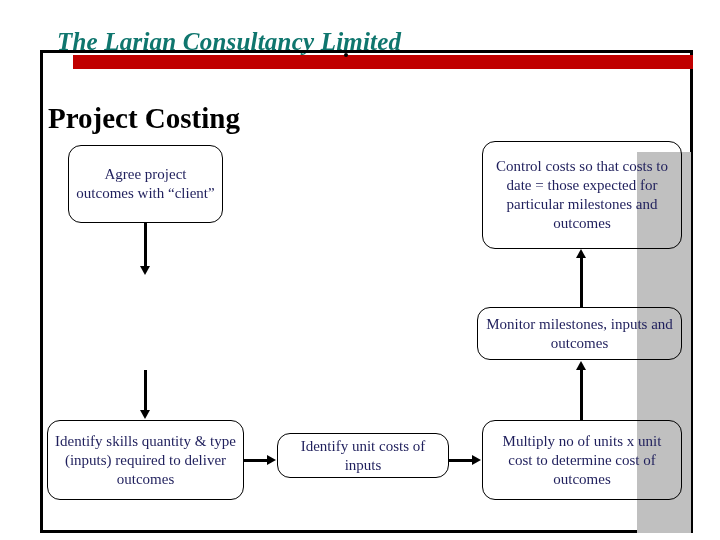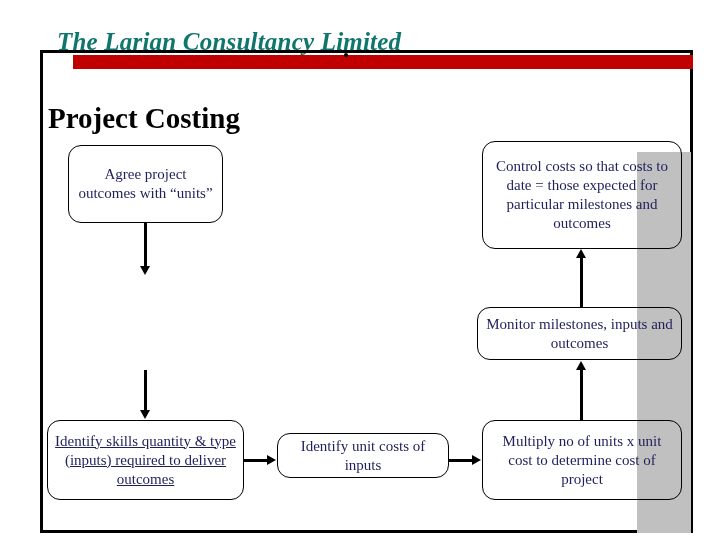--- a/index.html
+++ b/index.html
@@ -53,21 +53,21 @@
     color:#1f1f5c;
     font-family:"Liberation Serif", serif;
     font-size:15px;line-height:19px;
     display:flex;align-items:center;justify-content:center;text-align:center;
     padding:2px 6px;
   }
   .node span{display:block;width:100%;}
 
   #n-agree      {left:68px; top:145px; width:155px;height:78px;}
   #n-interim    {left:90px; top:276px; width:112px;height:94px;}
-  #n-identify   {left:47px; top:420px; width:197px;height:80px;text-decoration:underline;}
+  #n-identify   {left:47px; top:420px; width:197px;height:80px;}
   #n-unitcosts  {left:277px;top:433px; width:172px;height:45px;}
   #n-multiply   {left:482px;top:420px; width:200px;height:80px;}
   #n-monitor    {left:477px;top:307px; width:205px;height:53px;}
   #n-control    {left:482px;top:141px; width:200px;height:108px;}
 
   
   .vline,.hline{position:absolute;background:#000000;}
   .vline{width:2.5px;}
   .hline{height:2.5px;}
 
@@ -93,34 +93,34 @@
   <div class="banner-title">The Larian Consultancy Limited</div>
 
   <div class="frame"></div>
   <div class="redbar"></div>
   <div class="redbar-dot"></div>
   <div class="gray-band"></div>
 
   <div class="page-title">Project Costing</div>
 
   <div class="node" id="n-agree">
-    <span>Agree project outcomes with “units”</span>
+    <span>Agree project outcomes with “client”</span>
   </div>
 
 
   <div class="node" id="n-identify">
     <span>Identify skills quantity &amp; type (inputs) required to deliver outcomes</span>
   </div>
 
   <div class="node" id="n-unitcosts">
     <span>Identify unit costs of inputs</span>
   </div>
 
   <div class="node" id="n-multiply">
-    <span>Multiply no of units x unit cost to determine cost of project</span>
+    <span>Multiply no of units x unit cost to determine cost of outcomes</span>
   </div>
 
   <div class="node" id="n-control">
     <span>Control costs so that costs to date = those expected for particular milestones and outcomes</span>
   </div>
 
   <div class="node" id="n-monitor">
     <span>Monitor milestones, inputs and outcomes</span>
   </div>
 

